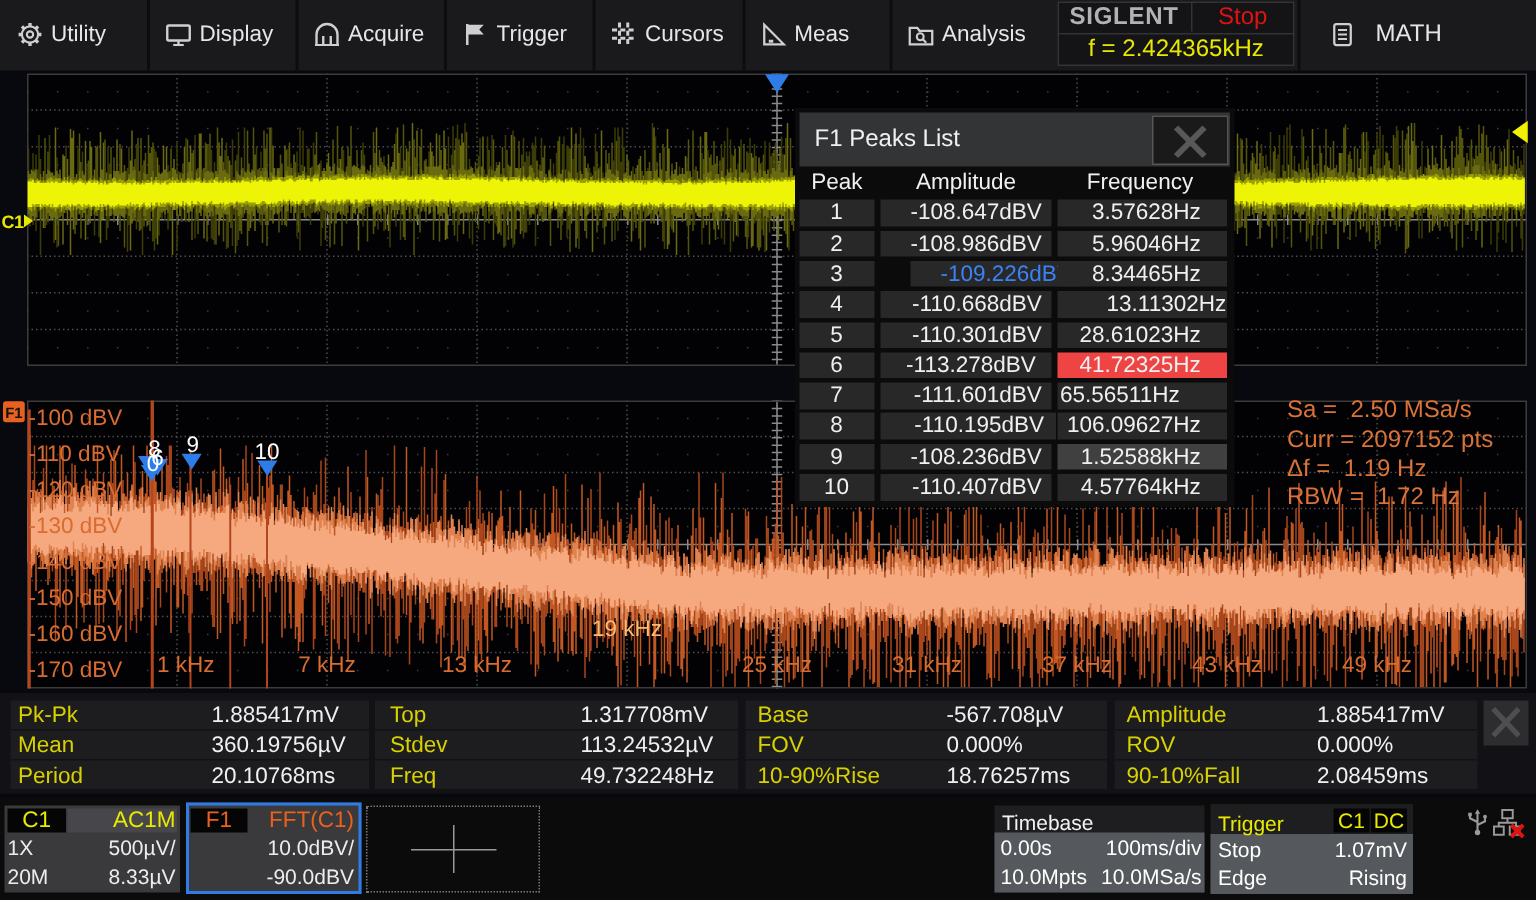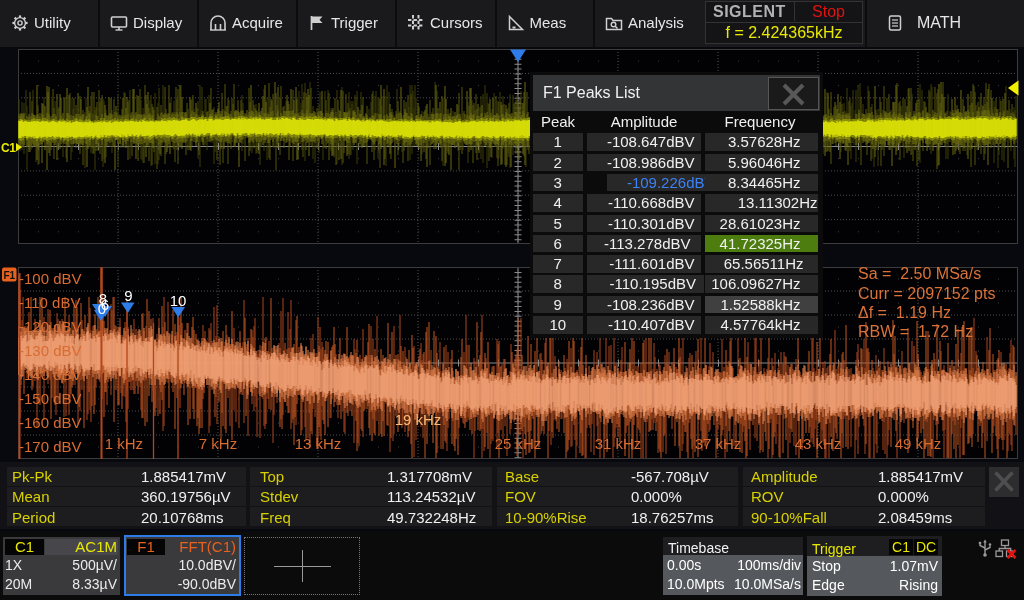--- a/index.html
+++ b/index.html
@@ -177,24 +177,24 @@
 <div style="position:absolute;left:607px;top:173.9px;width:113.5px;height:17.5px;background:#282828;font-size:15px;color:#3b82f6;text-align:right;line-height:17.5px;padding-right:6px">-109.226dBV</div>
 <div style="position:absolute;left:705px;top:173.9px;width:112.5px;height:17.5px;background:#282828;font-size:15px;color:#f0f0f0;text-align:right;line-height:17.5px;padding-right:17px">8.34465Hz</div>
 <div style="position:absolute;left:533px;top:194.2px;width:49.5px;height:17.5px;background:#282828;font-size:15px;color:#f0f0f0;text-align:center;line-height:17.5px">4</div>
 <div style="position:absolute;left:587px;top:194.2px;width:113.5px;height:17.5px;background:#282828;font-size:15px;color:#f0f0f0;text-align:right;line-height:17.5px;padding-right:6px">-110.668dBV</div>
 <div style="position:absolute;left:705px;top:194.2px;width:112.5px;height:17.5px;background:#282828;font-size:15px;color:#f0f0f0;text-align:right;line-height:17.5px;">13.11302Hz</div>
 <div style="position:absolute;left:533px;top:214.5px;width:49.5px;height:17.5px;background:#282828;font-size:15px;color:#f0f0f0;text-align:center;line-height:17.5px">5</div>
 <div style="position:absolute;left:587px;top:214.5px;width:113.5px;height:17.5px;background:#282828;font-size:15px;color:#f0f0f0;text-align:right;line-height:17.5px;padding-right:6px">-110.301dBV</div>
 <div style="position:absolute;left:705px;top:214.5px;width:112.5px;height:17.5px;background:#282828;font-size:15px;color:#f0f0f0;text-align:right;line-height:17.5px;padding-right:17px">28.61023Hz</div>
 <div style="position:absolute;left:533px;top:234.8px;width:49.5px;height:17.5px;background:#282828;font-size:15px;color:#f0f0f0;text-align:center;line-height:17.5px">6</div>
 <div style="position:absolute;left:587px;top:234.8px;width:113.5px;height:17.5px;background:#282828;font-size:15px;color:#f0f0f0;text-align:right;line-height:17.5px;padding-right:10px">-113.278dBV</div>
-<div style="position:absolute;left:705px;top:234.8px;width:112.5px;height:17.5px;background:#4d7c0f;font-size:15px;color:#f0f0f0;text-align:right;line-height:17.5px;padding-right:17px">41.72325Hz</div>
+<div style="position:absolute;left:705px;top:234.8px;width:112.5px;height:17.5px;background:#ef4444;font-size:15px;color:#f0f0f0;text-align:right;line-height:17.5px;padding-right:17px">41.72325Hz</div>
 <div style="position:absolute;left:533px;top:255.1px;width:49.5px;height:17.5px;background:#282828;font-size:15px;color:#f0f0f0;text-align:center;line-height:17.5px">7</div>
 <div style="position:absolute;left:587px;top:255.1px;width:113.5px;height:17.5px;background:#282828;font-size:15px;color:#f0f0f0;text-align:right;line-height:17.5px;padding-right:6px">-111.601dBV</div>
-<div style="position:absolute;left:705px;top:255.1px;width:112.5px;height:18px;background:#282828;font-size:15px;color:#f0f0f0;text-align:right;line-height:17.5px;padding-right:14px">65.56511Hz</div>
+<div style="position:absolute;left:705px;top:255.1px;width:112.5px;height:18px;background:#282828;font-size:15px;color:#f0f0f0;text-align:right;line-height:17.5px;padding-right:31px">65.56511Hz</div>
 <div style="position:absolute;left:533px;top:275.4px;width:49.5px;height:17.5px;background:#282828;font-size:15px;color:#f0f0f0;text-align:center;line-height:17.5px">8</div>
 <div style="position:absolute;left:587px;top:275.4px;width:117px;height:17.5px;background:#282828;font-size:15px;color:#f0f0f0;text-align:right;line-height:17.5px;padding-right:8px">-110.195dBV</div>
 <div style="position:absolute;left:705px;top:275.4px;width:112.5px;height:17.5px;background:#282828;font-size:15px;color:#f0f0f0;text-align:right;line-height:17.5px;padding-right:17px">106.09627Hz</div>
 <div style="position:absolute;left:533px;top:295.7px;width:49.5px;height:17.5px;background:#282828;font-size:15px;color:#f0f0f0;text-align:center;line-height:17.5px">9</div>
 <div style="position:absolute;left:587px;top:295.7px;width:113.5px;height:17.5px;background:#282828;font-size:15px;color:#f0f0f0;text-align:right;line-height:17.5px;padding-right:6px">-108.236dBV</div>
 <div style="position:absolute;left:705px;top:295.7px;width:112.5px;height:17.5px;background:#404040;font-size:15px;color:#f0f0f0;text-align:right;line-height:17.5px;padding-right:17px">1.52588kHz</div>
 <div style="position:absolute;left:533px;top:316.0px;width:49.5px;height:17.5px;background:#282828;font-size:15px;color:#f0f0f0;text-align:center;line-height:17.5px">10</div>
 <div style="position:absolute;left:587px;top:316.0px;width:113.5px;height:17.5px;background:#282828;font-size:15px;color:#f0f0f0;text-align:right;line-height:17.5px;padding-right:6px">-110.407dBV</div>
 <div style="position:absolute;left:705px;top:316.0px;width:112.5px;height:17.5px;background:#282828;font-size:15px;color:#f0f0f0;text-align:right;line-height:17.5px;padding-right:17px">4.57764kHz</div>
 <div style="position:absolute;left:0px;top:462px;width:1024px;height:67px;background:#121216"></div>

